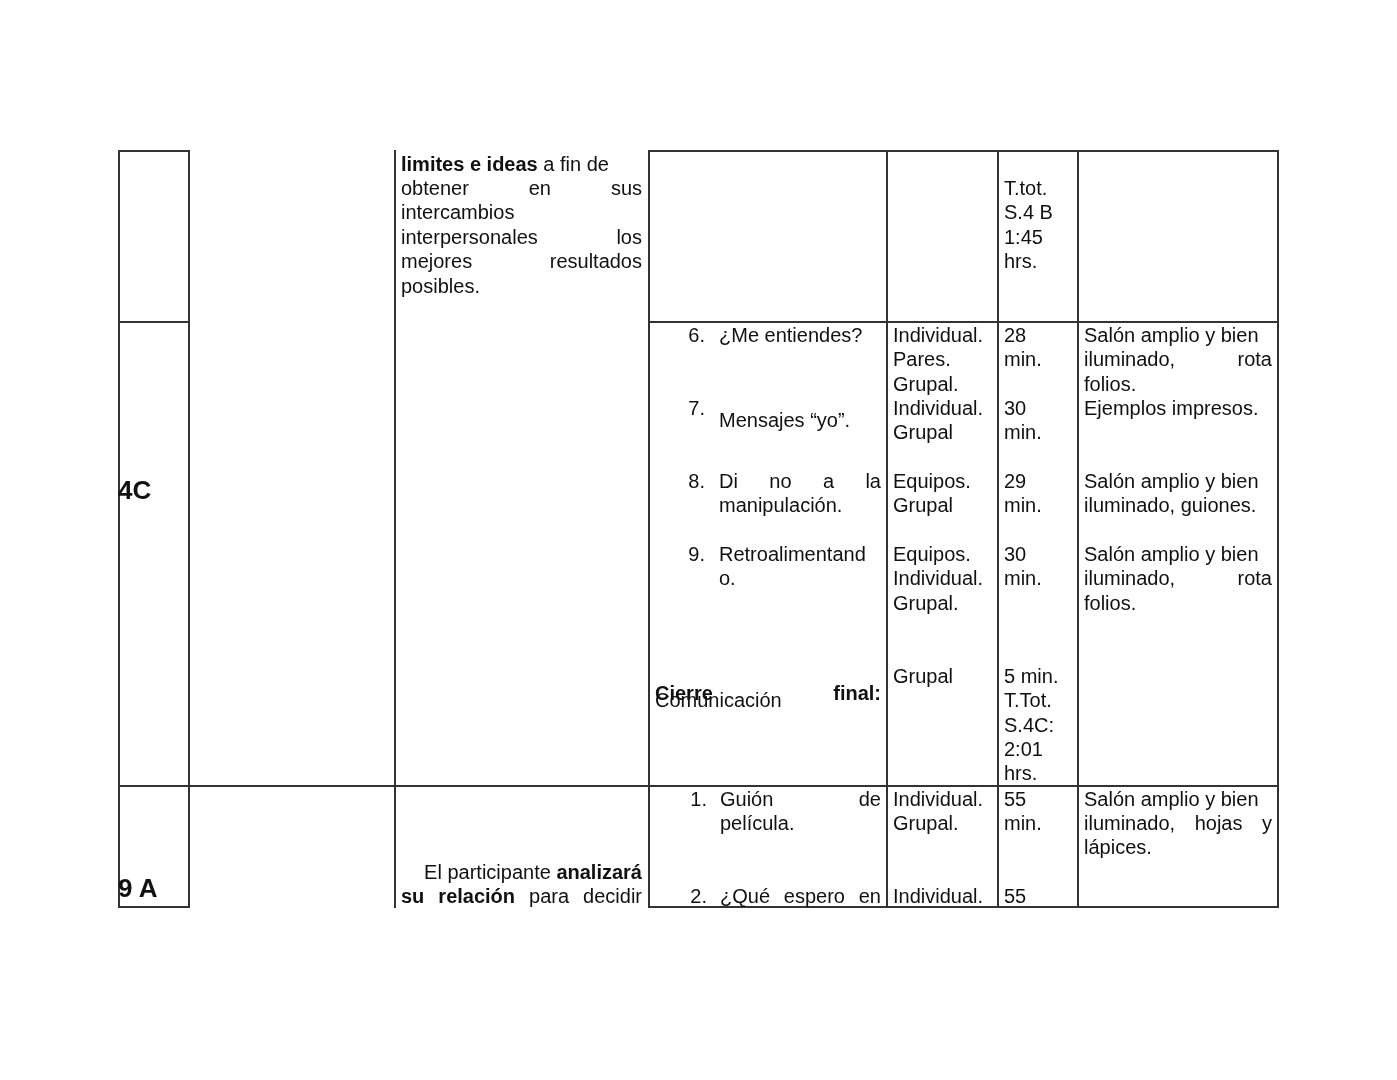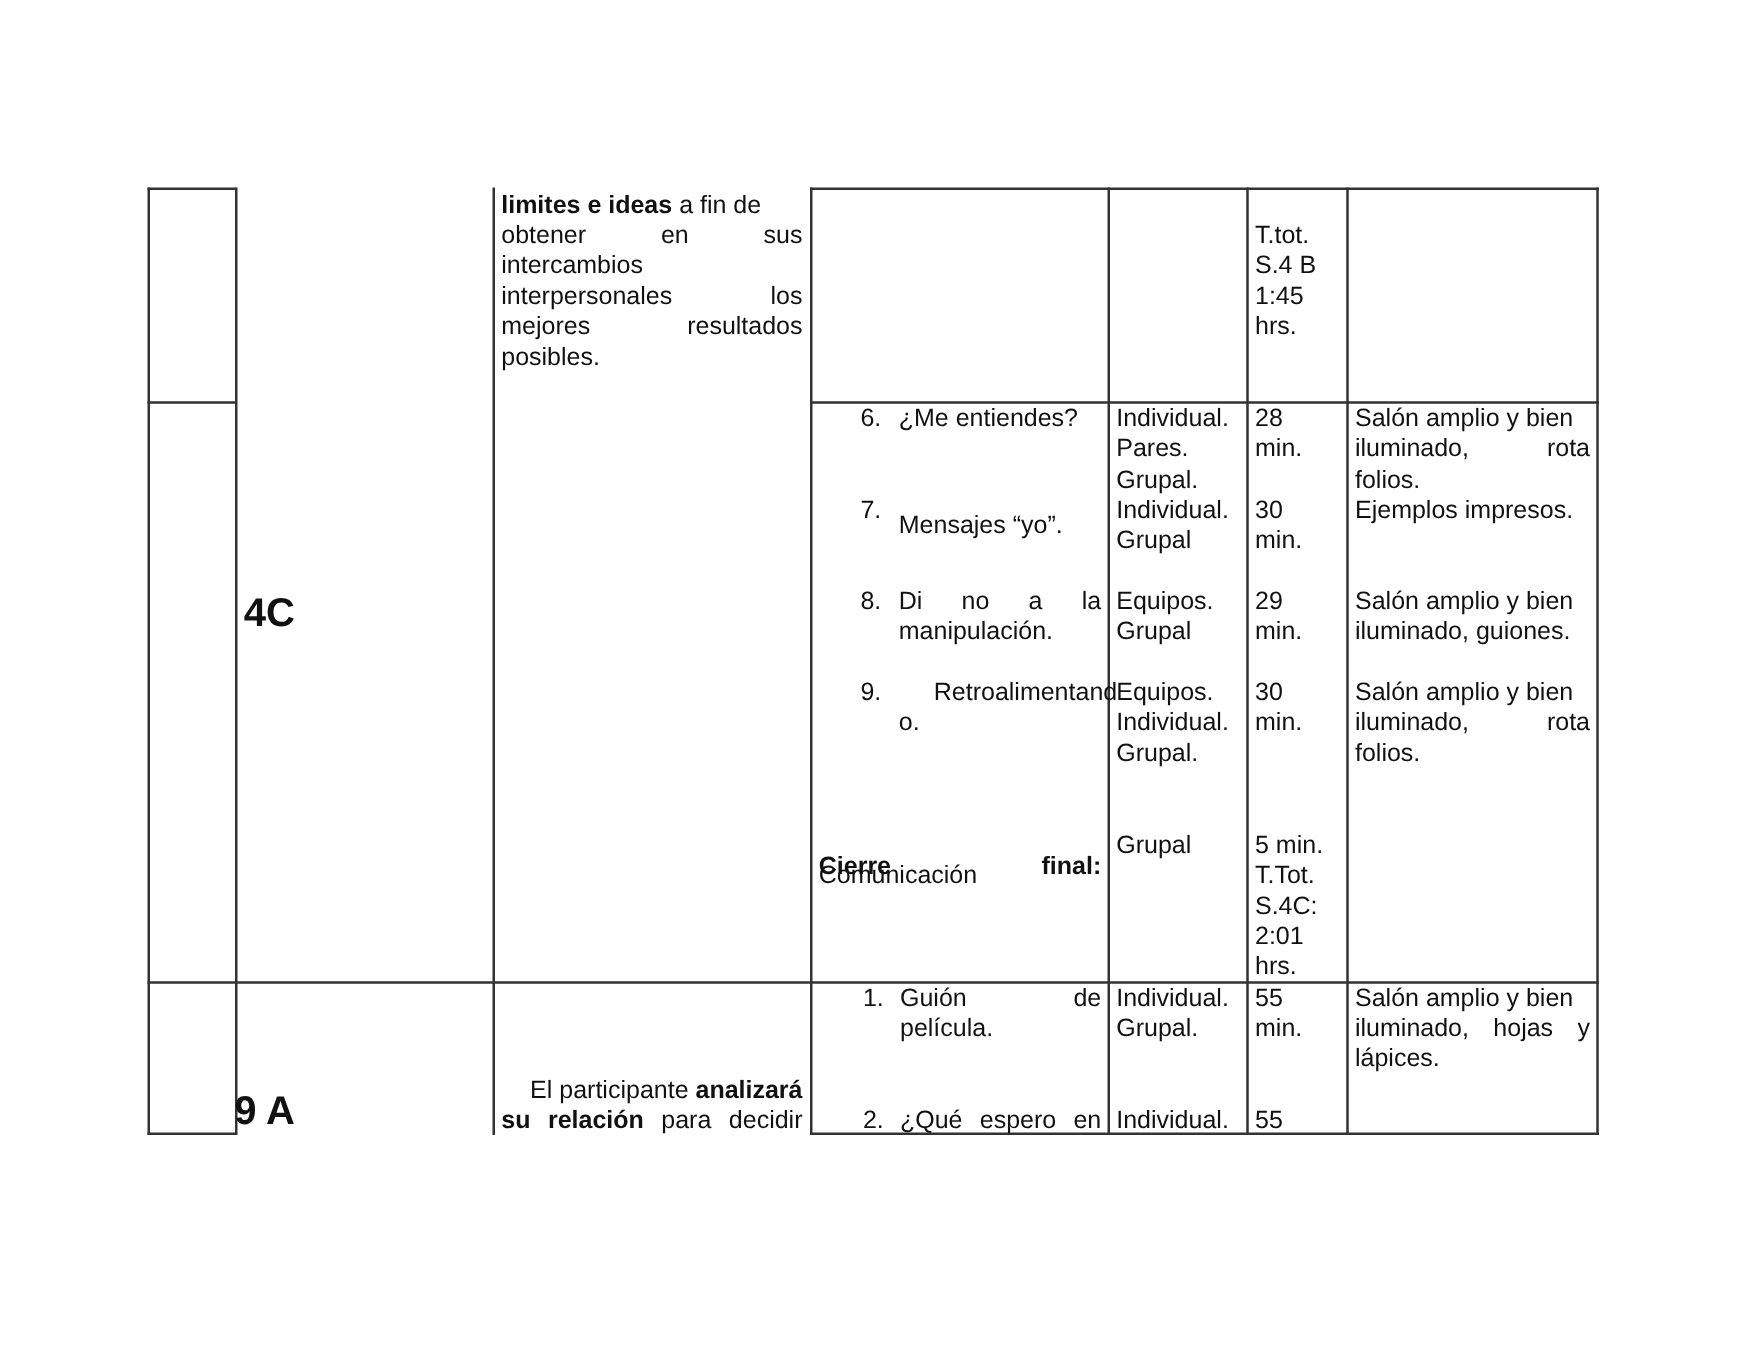--- a/index.html
+++ b/index.html
@@ -4,21 +4,21 @@
   <style>
     html, body { margin: 0; padding: 0; background: #ffffff; }
     body { width: 1397px; height: 1080px; position: relative; overflow: hidden;
            font-family: "Liberation Sans", sans-serif; color: #111; font-size: 20px; line-height: 24.4px; }
     .ln { position: absolute; background: #333; }
     .h { height: 1.6px; }
     .v { width: 1.6px; }
     .txt { position: absolute; white-space: nowrap; }
     .just { position: absolute; display: flex; justify-content: space-between; white-space: nowrap; }
     .bold { font-weight: bold; }
-    .session { position: absolute; font-weight: bold; font-size: 32px; line-height: 40px; text-align: right; width: 70px; left: 118px; padding-left: 48px; }
+    .session { position: absolute; font-weight: bold; font-size: 26px; line-height: 40px; text-align: left; width: 70px; left: 118px; }
     .num { position: absolute; text-align: right; width: 30px; }
   </style>
 </head>
 <body>
 
 <div>
 
   <div class="ln h" style="left:118px;top:150px;width:71px;"></div>
 
   <div class="ln h" style="left:648px;top:150px;width:631px;"></div>
@@ -113,21 +113,21 @@
     <div class="txt" style="left:893px;top:469px;">Equipos.</div>
     <div class="txt" style="left:893px;top:493px;">Grupal</div>
     <div class="txt" style="left:1004px;top:469px;">29</div>
     <div class="txt" style="left:1004px;top:493px;">min.</div>
     <div class="txt" style="left:1084px;top:469px;">Salón amplio y bien</div>
     <div class="txt" style="left:1084px;top:493px;">iluminado, guiones.</div>
   </div>
 
   <div>
     <div class="num" style="left:675px;top:542px;">9.</div>
-    <div class="txt" style="left:719px;top:542px;margin-left:28px;">Retroalimentand</div>
+    <div class="txt" style="left:719px;top:542px;">Retroalimentand</div>
     <div class="txt" style="left:719px;top:566px;">o.</div>
     <div class="txt" style="left:893px;top:542px;">Equipos.</div>
     <div class="txt" style="left:893px;top:566px;">Individual.</div>
     <div class="txt" style="left:893px;top:591px;">Grupal.</div>
     <div class="txt" style="left:1004px;top:542px;">30</div>
     <div class="txt" style="left:1004px;top:566px;">min.</div>
     <div class="txt" style="left:1084px;top:542px;">Salón amplio y bien</div>
     <div class="just" style="left:1084px;top:566px;width:188px;">
       <span>iluminado,</span>
         <span>rota</span>

